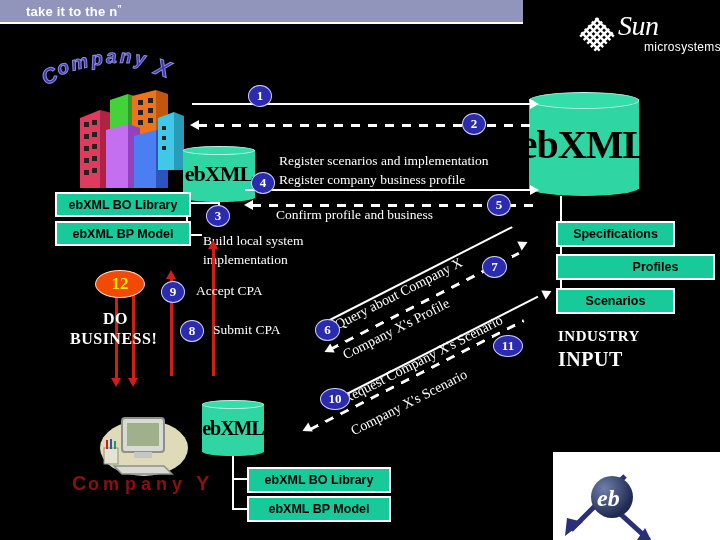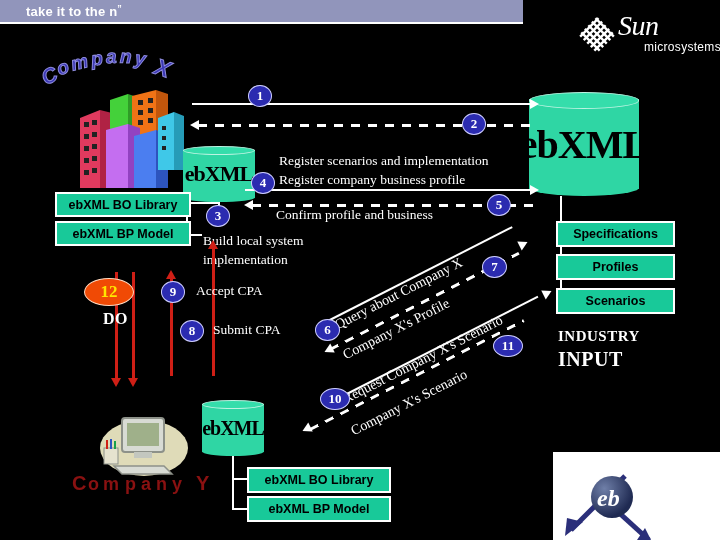--- a/index.html
+++ b/index.html
@@ -188,21 +188,21 @@
     <div class="lbl" style="font-size:40px;">ebXML</div>
   </div>
   <div class="vwhite" style="left:560px;top:196px;height:106px;"></div>
   <div class="hwhite" style="left:560px;top:232px;width:16px;"></div>
   <div class="hwhite" style="left:560px;top:265px;width:16px;"></div>
   <div class="hwhite" style="left:560px;top:299px;width:16px;"></div>
 
   <div class="gbox" style="left:556px;top:221px;width:115px;height:22px;">
       <span>Specifications</span>
     </div>
-  <div class="gbox" style="left:556px;top:254px;width:115px;height:22px;">
+  <div class="gbox" style="left:556px;top:254px;width:115px;height:22px;padding-left:40px;">
       <span>Profiles</span>
     </div>
   <div class="gbox" style="left:556px;top:288px;width:115px;height:22px;">
       <span>Scenarios</span>
     </div>
 
   <div class="dlabel bold" style="left:558px;top:328px;font-size:15px;">INDUSTRY</div>
   <div class="dlabel bold" style="left:558px;top:348px;font-size:20px;">INPUT</div>
 
   <div class="hline" style="left:192px;top:103px;width:344px;"></div>
@@ -233,22 +233,23 @@
 
   <div class="vred" style="left:170px;top:278px;height:98px;"></div>
   <div class="ahead u" style="left:166px;top:270px;"></div>
 
   <div class="vred" style="left:115px;top:272px;height:108px;"></div>
   <div class="ahead d" style="left:111px;top:378px;"></div>
 
   <div class="vred" style="left:132px;top:272px;height:108px;"></div>
   <div class="ahead d" style="left:128px;top:378px;"></div>
 
-  <div class="badge orange" style="left:84px;top:270px;width:50px;height:28px;font-size:17px;border-radius:50%;margin-top:8px;">12</div>
+  <div class="badge orange" style="left:95px;top:270px;width:50px;height:28px;font-size:17px;border-radius:50%;">12</div>
   <div class="dlabel bold" style="left:103px;top:310px;font-size:16px;">DO</div>
+  <div class="dlabel bold" style="left:70px;top:330px;font-size:16px;">BUSINESS!</div>
 
   <div class="badge" style="left:161px;top:281px;width:24px;height:22px;font-size:13px;">9</div>
   <div class="dlabel" style="left:196px;top:283px;">Accept CPA</div>
   <div class="badge" style="left:180px;top:320px;width:24px;height:22px;font-size:13px;">8</div>
   <div class="dlabel" style="left:213px;top:322px;">Submit CPA</div>
 
   <div class="diag" style="left:318px;top:325px;width:218px;transform:rotate(-27deg);">
     <div class="diagline"></div>
   </div>
   <div class="ahead r" style="left:519px;top:239px;transform:rotate(-27deg);"></div>

